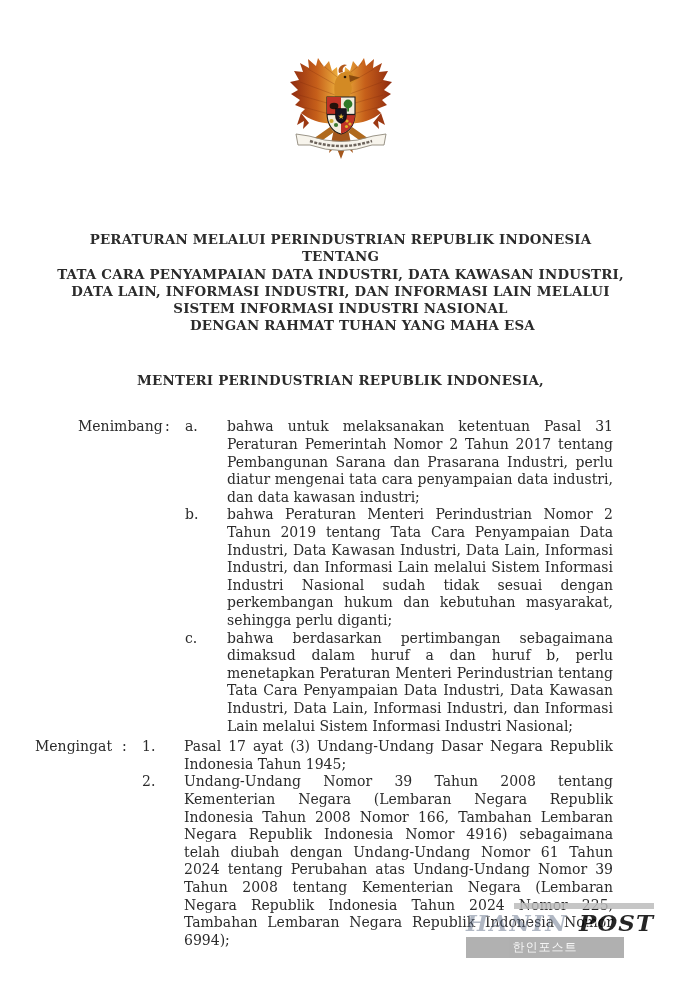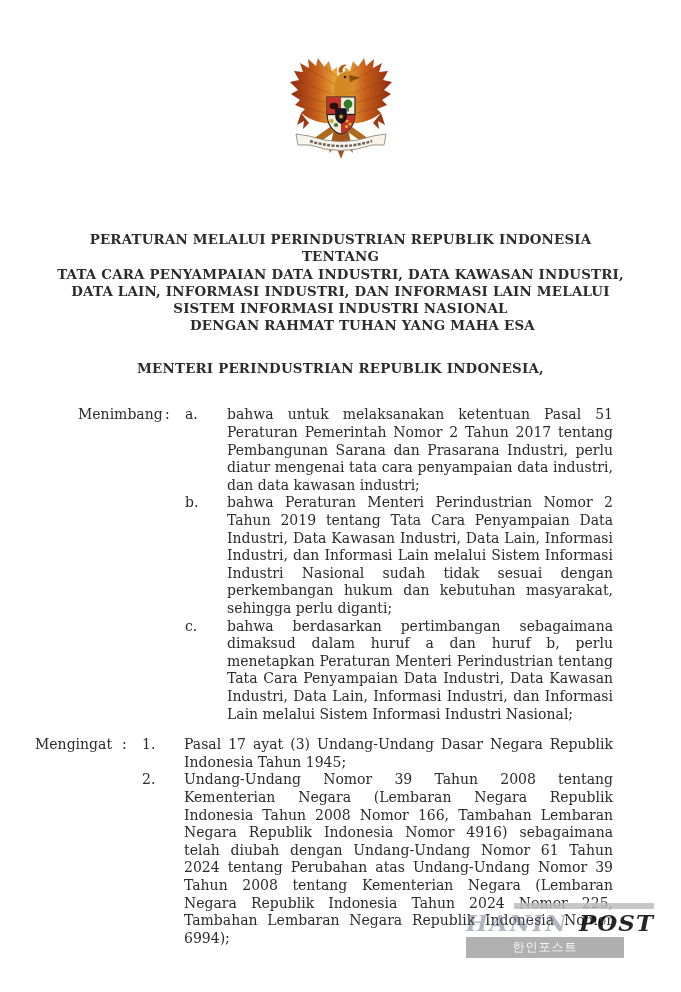--- a/index.html
+++ b/index.html
@@ -29,40 +29,40 @@
   .invocation {
     text-align: center;
     font-weight: bold;
     font-size: 13.4px;
     line-height: 17px;
     letter-spacing: 0.2px;
     color: #2b2b2b;
     padding-left: 44px;
   }
   .issuer {
-    margin-top: 26px;
+    margin-top: 38px;
     text-align: center;
     font-weight: bold;
     font-size: 13.4px;
     line-height: 17px;
     letter-spacing: 0.2px;
     color: #2b2b2b;
   }
 
   
   .section {
     display: grid;
     grid-template-columns: 87px 20px 42px 1fr;
     padding: 0 68px 0 78px;
     font-size: 14px;
     line-height: 17.6px;
     color: #2b2b2b;
   }
   .section.menimbang { margin-top: 29px; }
-  .section.mengingat { margin-top: 13px; padding-left: 35px; }
+  .section.mengingat { margin-top: 3px; padding-left: 35px; }
   .sec-label  { grid-column: 1; grid-row: 1; }
   .sec-colon  { grid-column: 2; grid-row: 1; }
   .item-marker { grid-column: 3; }
   .item-text  { grid-column: 4; text-align: justify; text-justify: inter-word; }
 
   
   .watermark {
     position: absolute;
     left: 466px; top: 903px;
     width: 188px;
@@ -192,21 +192,21 @@
   </div>
 
   <div class="invocation">DENGAN RAHMAT TUHAN YANG MAHA ESA</div>
   <div class="issuer">MENTERI PERINDUSTRIAN REPUBLIK INDONESIA,</div>
 
   <div class="section menimbang">
     <div class="sec-label">Menimbang</div>
     <div class="sec-colon">:</div>
 
     <div class="item-marker">a.</div>
-    <div class="item-text">bahwa untuk melaksanakan ketentuan Pasal 51 Peraturan Pemerintah Nomor 2 Tahun 2017 tentang Pembangunan Sarana dan Prasarana Industri, perlu diatur mengenai tata cara penyampaian data industri, dan data kawasan industri;</div>
+    <div class="item-text">bahwa untuk melaksanakan ketentuan Pasal 31 Peraturan Pemerintah Nomor 2 Tahun 2017 tentang Pembangunan Sarana dan Prasarana Industri, perlu diatur mengenai tata cara penyampaian data industri, dan data kawasan industri;</div>
 
     <div class="item-marker">b.</div>
     <div class="item-text">bahwa Peraturan Menteri Perindustrian Nomor 2 Tahun 2019 tentang Tata Cara Penyampaian Data Industri, Data Kawasan Industri, Data Lain, Informasi Industri, dan Informasi Lain melalui Sistem Informasi Industri Nasional sudah tidak sesuai dengan perkembangan hukum dan kebutuhan masyarakat, sehingga perlu diganti;</div>
 
     <div class="item-marker">c.</div>
     <div class="item-text">bahwa berdasarkan pertimbangan sebagaimana dimaksud dalam huruf a dan huruf b, perlu menetapkan Peraturan Menteri Perindustrian tentang Tata Cara Penyampaian Data Industri, Data Kawasan Industri, Data Lain, Informasi Industri, dan Informasi Lain melalui Sistem Informasi Industri Nasional;</div>
   </div>
 
   <div class="section mengingat">
     <div class="sec-label">Mengingat</div>

